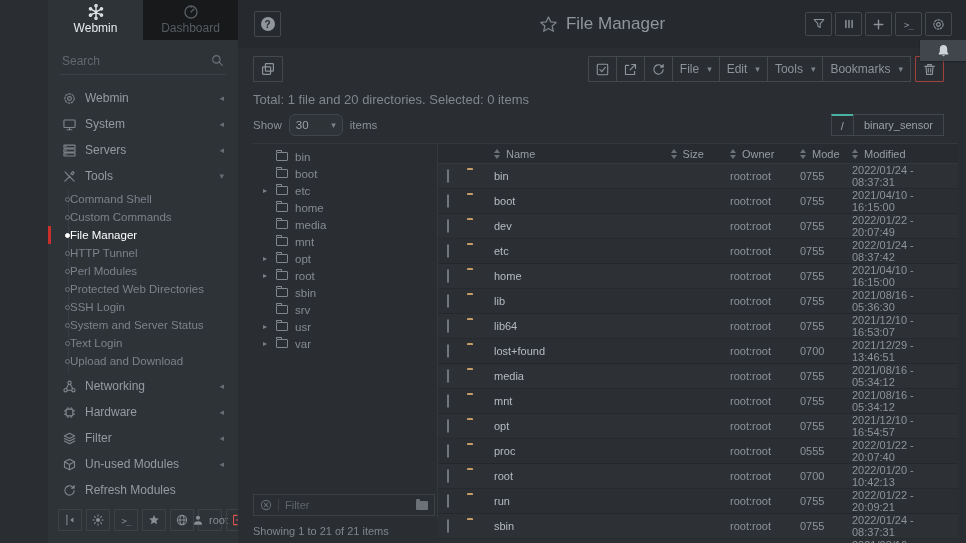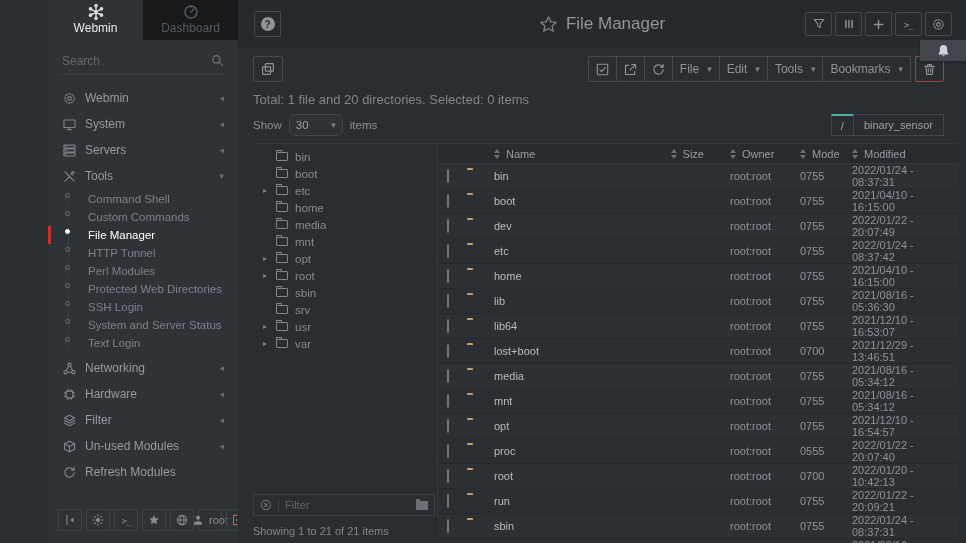--- a/index.html
+++ b/index.html
@@ -20,21 +20,21 @@
     color:#9aa0a6; font-size:12px; padding:4px 20px 6px 2px; outline:none; }
   .side-search input::placeholder { color:#62686e; }
   .side-search .mag { position:absolute; right:14px; top:14px; color:#6b7177; }
   .menu { flex:1; overflow:hidden; padding-top:4px; }
   .mitem { display:flex; align-items:center; gap:9px; padding:6px 14px; font-size:12px; color:#959ba1; cursor:pointer; }
   .mitem .mi { width:14px; display:flex; justify-content:center; color:#7f858c; flex-shrink:0; }
   .mitem .ml { flex:1; }
   .mitem .chev { font-size:9px; color:#666c72; }
   .submenu { position:relative; padding:1px 0 3px; }
   .submenu:before { content:""; position:absolute; left:20px; top:0; bottom:0; width:1px; background:#383d43; }
-  .sub { display:flex; gap:18px; padding:3px 14px 3px 17px; font-size:11.5px; color:#7c828a;
+  .sub { display:flex; align-items:center; gap:0; padding:3px 14px 3px 17px; font-size:11.5px; color:#7c828a;
     cursor:pointer; position:relative; }
   .sub .dot { width:5px; height:5px; border:1px solid #6c7278; border-radius:50%; flex-shrink:0; position:relative; z-index:1; background:#2e3338; }
   .sub.active { color:#ffffff; }
   .sub.active .dot { background:#ffffff; border-color:#ffffff; }
   .sub.active:before { content:""; position:absolute; left:0; top:0; bottom:0; width:3px; background:var(--red); }
   .side-footer { flex-shrink:0; display:flex; gap:4px; padding:8px 10px 12px; }
   .fbtn { height:22px; min-width:24px; padding:0 5px; border:1px solid #3d4247; background:transparent;
     display:flex; align-items:center; justify-content:center; gap:5px; color:#878d93; font-size:11px; cursor:pointer; border-radius:1px; }
   .fbtn.danger { color:var(--dred); }
   .mono { font-family:"DejaVu Sans Mono",monospace; font-size:9px; letter-spacing:-1px; }
@@ -227,20 +227,24 @@
             <span class="dot"></span>
             <span>SSH Login</span>
           </div>
           <div class="sub">
             <span class="dot"></span>
             <span>System and Server Status</span>
           </div>
           <div class="sub">
             <span class="dot"></span>
             <span>Text Login</span>
+          </div>
+          <div class="sub">
+            <span class="dot"></span>
+            <span>Upload and Download</span>
           </div>
         </div>
         <div class="mitem">
           <span class="mi">
             <svg width="13" height="13" viewBox="0 0 14 14" fill="none" stroke="currentColor" stroke-width="1.2" stroke-linecap="round" stroke-linejoin="round">
               <circle cx="7" cy="3" r="1.8"></circle>
               <circle cx="2.8" cy="11" r="1.8"></circle>
               <circle cx="11.2" cy="11" r="1.8"></circle>
               <path d="M6 4.5L3.6 9.5M8 4.5l2.4 5M4.6 11h4.8"></path>
             </svg>
@@ -657,21 +661,21 @@
                 <div><span class="ficon"></span></div>
                 <div class="name">lib64</div>
                 <div class="size"></div>
                 <div class="owner">root:root</div>
                 <div class="mode">0755</div>
                 <div class="modified">2021/12/10 - 16:53:07</div>
               </div>
               <div class="trow row">
                 <div><span class="cb"></span></div>
                 <div><span class="ficon"></span></div>
-                <div class="name">lost+boot</div>
+                <div class="name">lost+found</div>
                 <div class="size"></div>
                 <div class="owner">root:root</div>
                 <div class="mode">0700</div>
                 <div class="modified">2021/12/29 - 13:46:51</div>
               </div>
               <div class="trow row">
                 <div><span class="cb"></span></div>
                 <div><span class="ficon"></span></div>
                 <div class="name">media</div>
                 <div class="size"></div>

